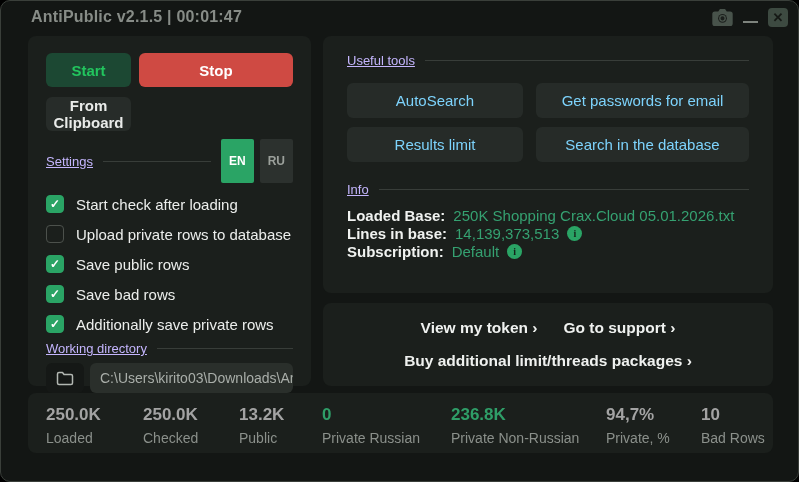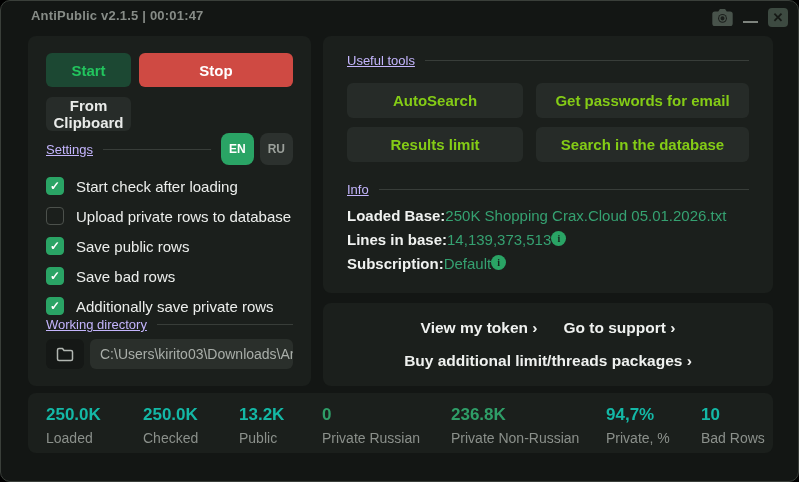--- a/index.html
+++ b/index.html
@@ -5,21 +5,21 @@
   * { margin:0; padding:0; box-sizing:border-box; }
   html,body { background:#000; }
   body { font-family:"Liberation Sans", sans-serif; }
   .window {
     position:relative; width:799px; height:482px;
     background:#131614; border:1px solid #3a3f3a; border-radius:10px;
     overflow:hidden;
   }
   
   .titlebar { position:absolute; left:0; top:0; width:100%; height:32px; }
-  .title { position:absolute; left:30px; top:7px; font-size:13px; font-weight:700; color:#878c87; letter-spacing:.2px; }
+  .title { position:absolute; left:30px; top:7px; font-size:16px; font-weight:700; color:#878c87; letter-spacing:.2px; }
   .win-controls { position:absolute; right:10px; top:5px; display:flex; align-items:center; gap:10px; height:22px; }
   .cam-icon { width:21px; height:17px; display:block; }
   .min-btn { width:15px; height:16px; position:relative; cursor:pointer; }
   .min-btn::after { content:""; position:absolute; left:0; bottom:2px; width:15px; height:2px; background:#7d837d; }
   .close-btn {
     width:20px; height:19px; background:#3d4a41; border-radius:4px;
     display:flex; align-items:center; justify-content:center;
     color:#151815; font-size:13px; font-weight:700; cursor:pointer; line-height:1;
   }
   
@@ -33,25 +33,25 @@
   .btn-grid { display:grid; grid-template-columns:85px 1fr; gap:10px 8px; }
   .btn {
     height:34px; border:none; border-radius:6px; font-family:inherit;
     font-size:15px; font-weight:600; cursor:pointer;
     display:flex; align-items:center; justify-content:center;
   }
   .btn-start { background:#1c4833; color:#22c55e; }
   .btn-green { background:#2aa465; color:#ffffff; }
   .btn-red   { background:#cf4a43; color:#ffffff; }
   .btn-dark  { background:#272c29; color:#e9ebe9; }
-  .section-row { display:flex; align-items:center; gap:10px; margin-top:2px; }
+  .section-row { display:flex; align-items:center; gap:10px; margin-top:8px; }
   .section-label { font-size:13px; color:#c4b5fd; white-space:nowrap;text-decoration:underline; }
   .divider { flex:1; height:1px; background:#383d39; }
   .lang-pill {
-    font-size:12px; font-weight:700; padding:9px 8px; border-radius:8px; cursor:pointer; line-height:1.2;
+    font-size:12px; font-weight:700; padding:15px 8px; border-radius:2px; cursor:pointer; line-height:1.2;
   }
   .lang-en { background:#2aa465; color:#ffffff; }
   .lang-ru { background:#2c312e; color:#9ba09b; margin-left:-4px; }
   .check-list { margin-top:10px; }
   .check-row { display:flex; align-items:center; gap:12px; margin-top:12px; cursor:pointer; }
   .checkbox {
     width:18px; height:18px; border-radius:4px; flex:0 0 auto;
     border:1.5px solid #4c514c; background:transparent;
     display:flex; align-items:center; justify-content:center;
   }
@@ -65,37 +65,37 @@
     display:flex; align-items:center; justify-content:center; flex:0 0 auto;
   }
   .path-field {
     flex:1; height:30px; background:#2a2f2b; border-radius:6px;
     display:flex; align-items:center; padding:0 10px;
     font-size:14px; color:#a9aea9; white-space:nowrap; overflow:hidden; cursor:text;
   }
   
   .tool-grid { display:grid; grid-template-columns:176px 1fr; gap:9px 13px; margin-top:15px; }
   .tool-btn { height:35px; background:#262b28; border:none; border-radius:6px; font-family:inherit;
-    font-size:15px; font-weight:700; color:#84cc16; cursor:pointer; }
+    font-size:15px; font-weight:400; color:#7dd3fc; cursor:pointer; }
   .info-section { margin-top:20px; }
   .info-lines { margin-top:10px; }
-  .info-line { display:flex; margin-top:7px; font-size:15px; }
+  .info-line { display:flex; align-items:center; gap:8px; margin-top:1px; font-size:15px; }
   .info-key { color:#f0f2f0; font-weight:600; }
   .info-val { color:#35a171; }
   .info-icon {
     width:15px; height:15px; border-radius:50%; background:#2aa465; flex:0 0 auto;
     display:flex; align-items:center; justify-content:center;
     color:#15231b; font-size:10px; font-weight:700; font-family:"Liberation Serif", serif; cursor:pointer;
   }
   
   .links-line { display:flex; gap:26px; }
   .link { font-size:15.5px; font-weight:600; color:#eff1ef; cursor:pointer; }
   
   .stat { position:absolute; top:12px; }
-  .stat-value { font-size:17px; font-weight:700; color:#14b8a6; }
+  .stat-value { font-size:17px; font-weight:700; color:#a3a3a3; }
   .stat-value.green { color:#2f9e68; }
   .stat-label { font-size:14px; color:#8b908b; margin-top:5px; white-space:nowrap; }
 </style>
 </head>
 <body>
 
 <div class="window">
 
   <div class="titlebar">
     <div class="title">AntiPublic v2.1.5 | 00:01:47</div>

